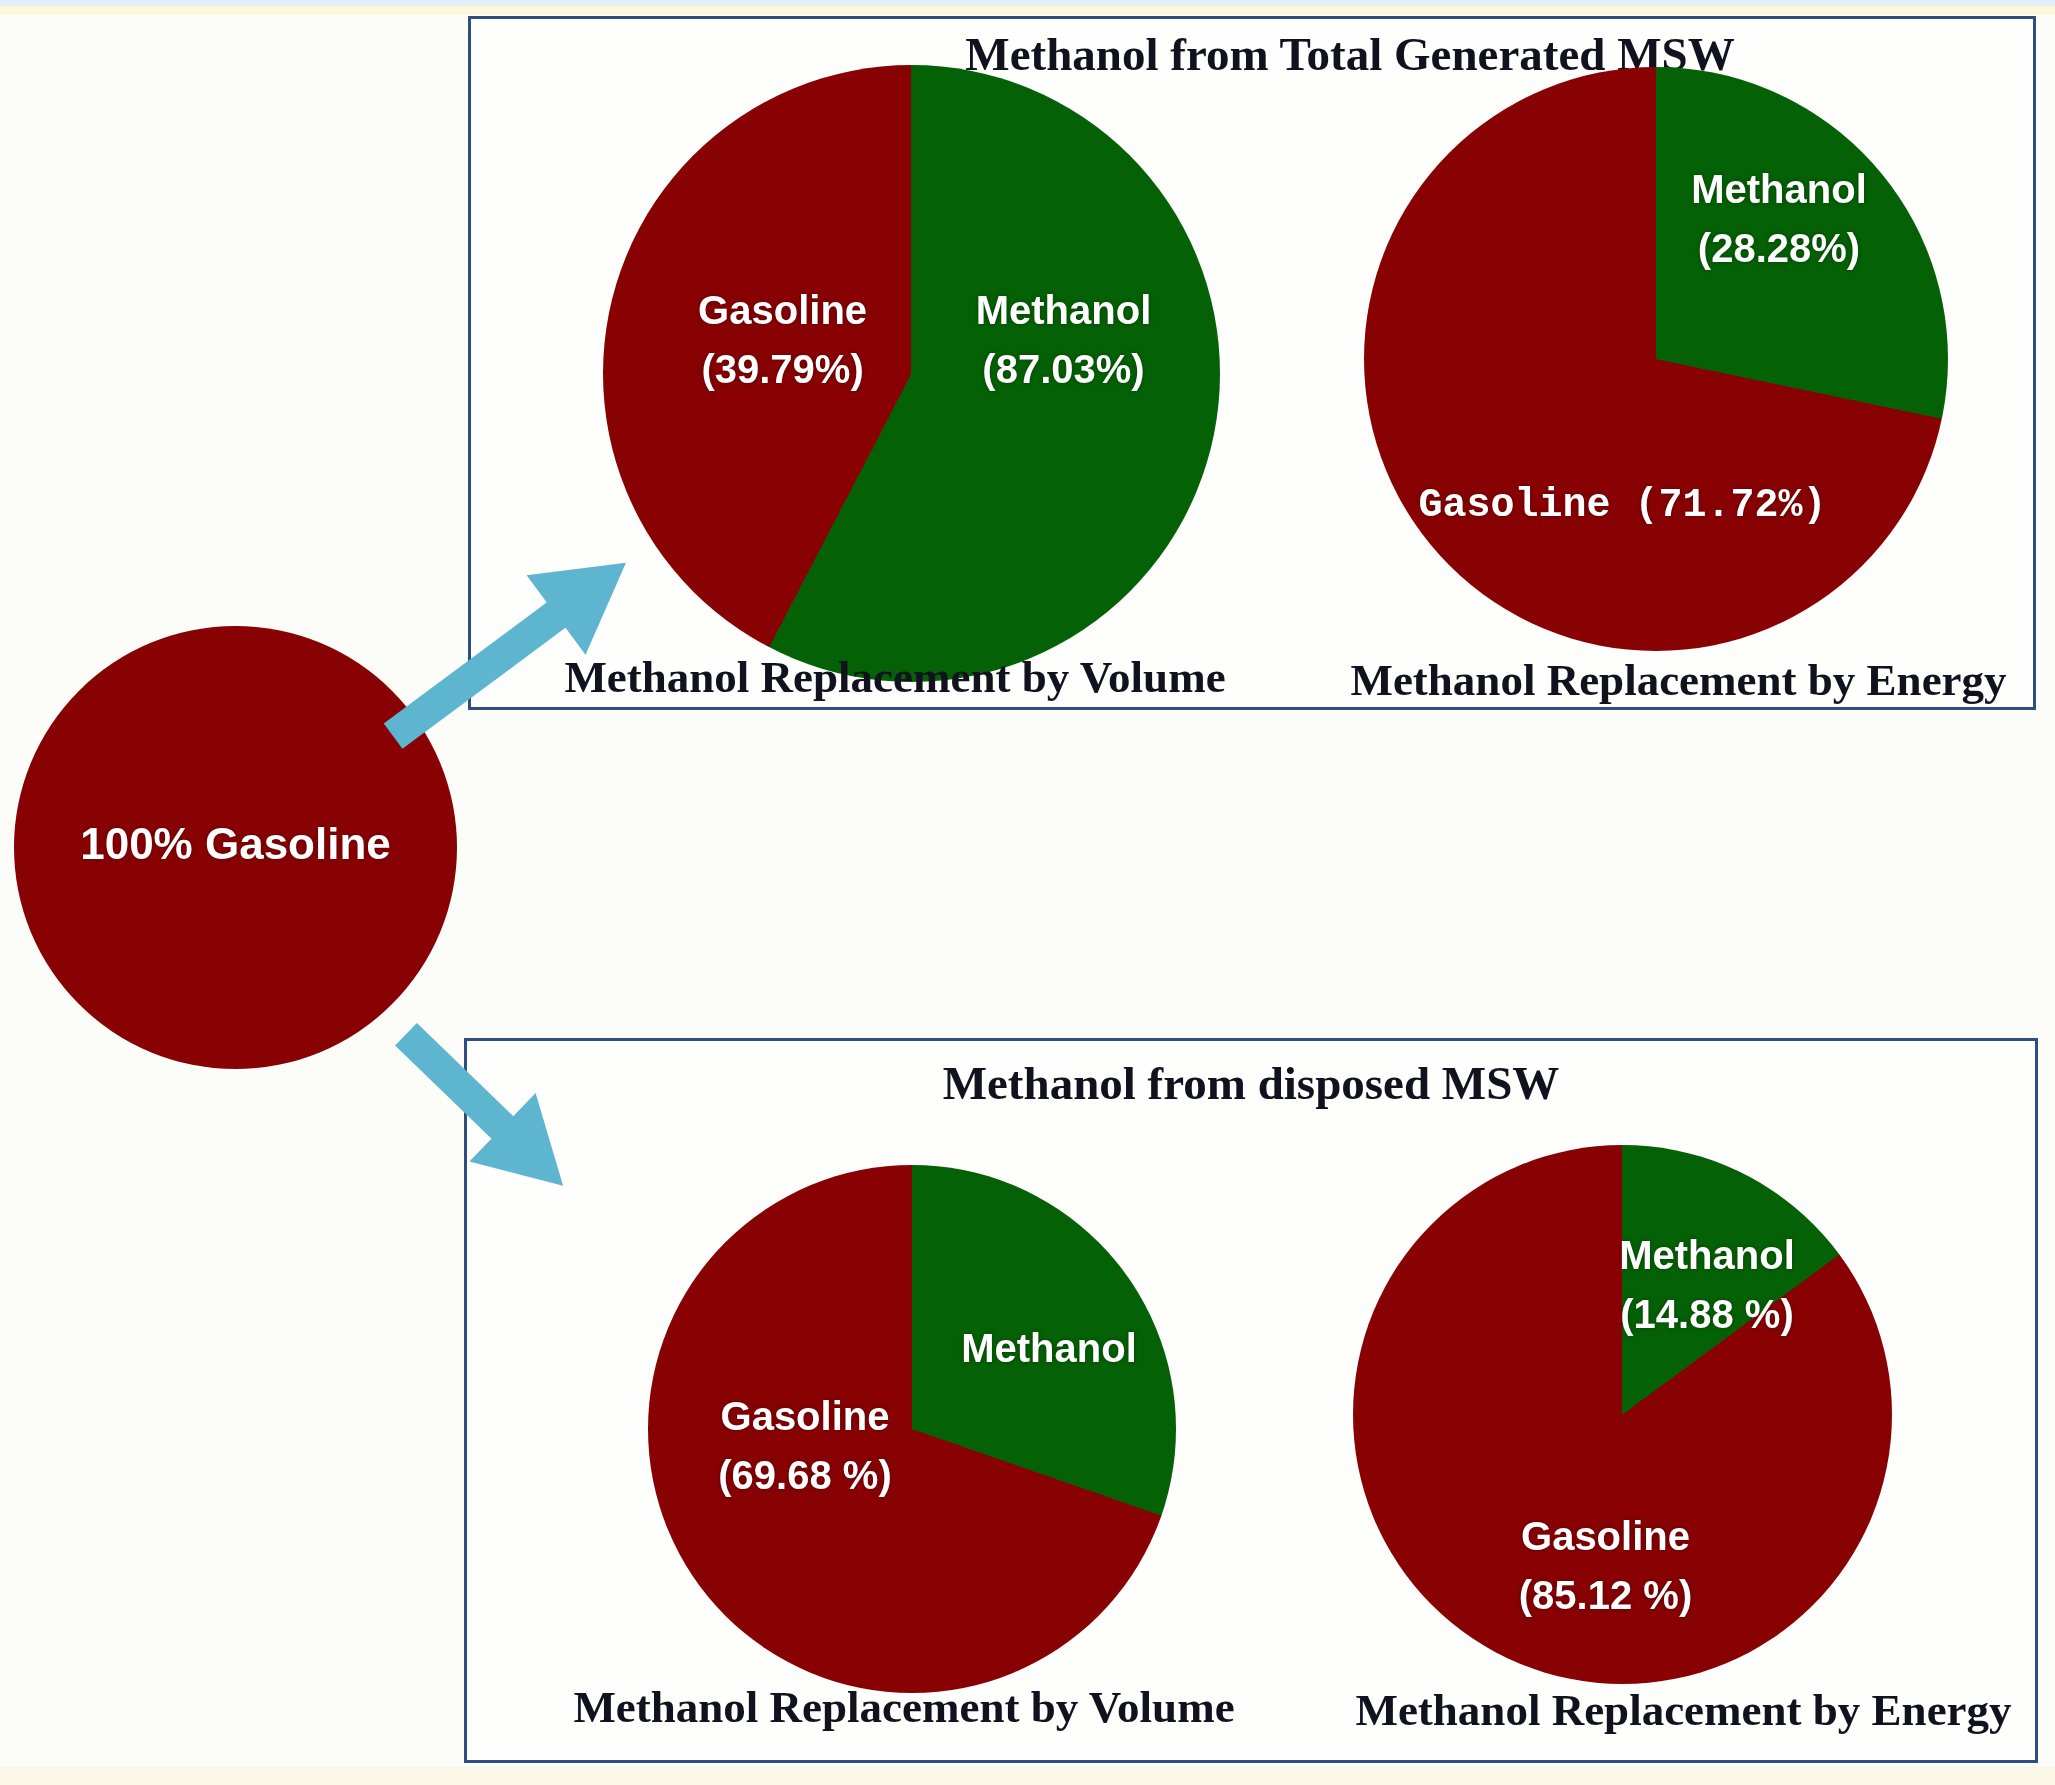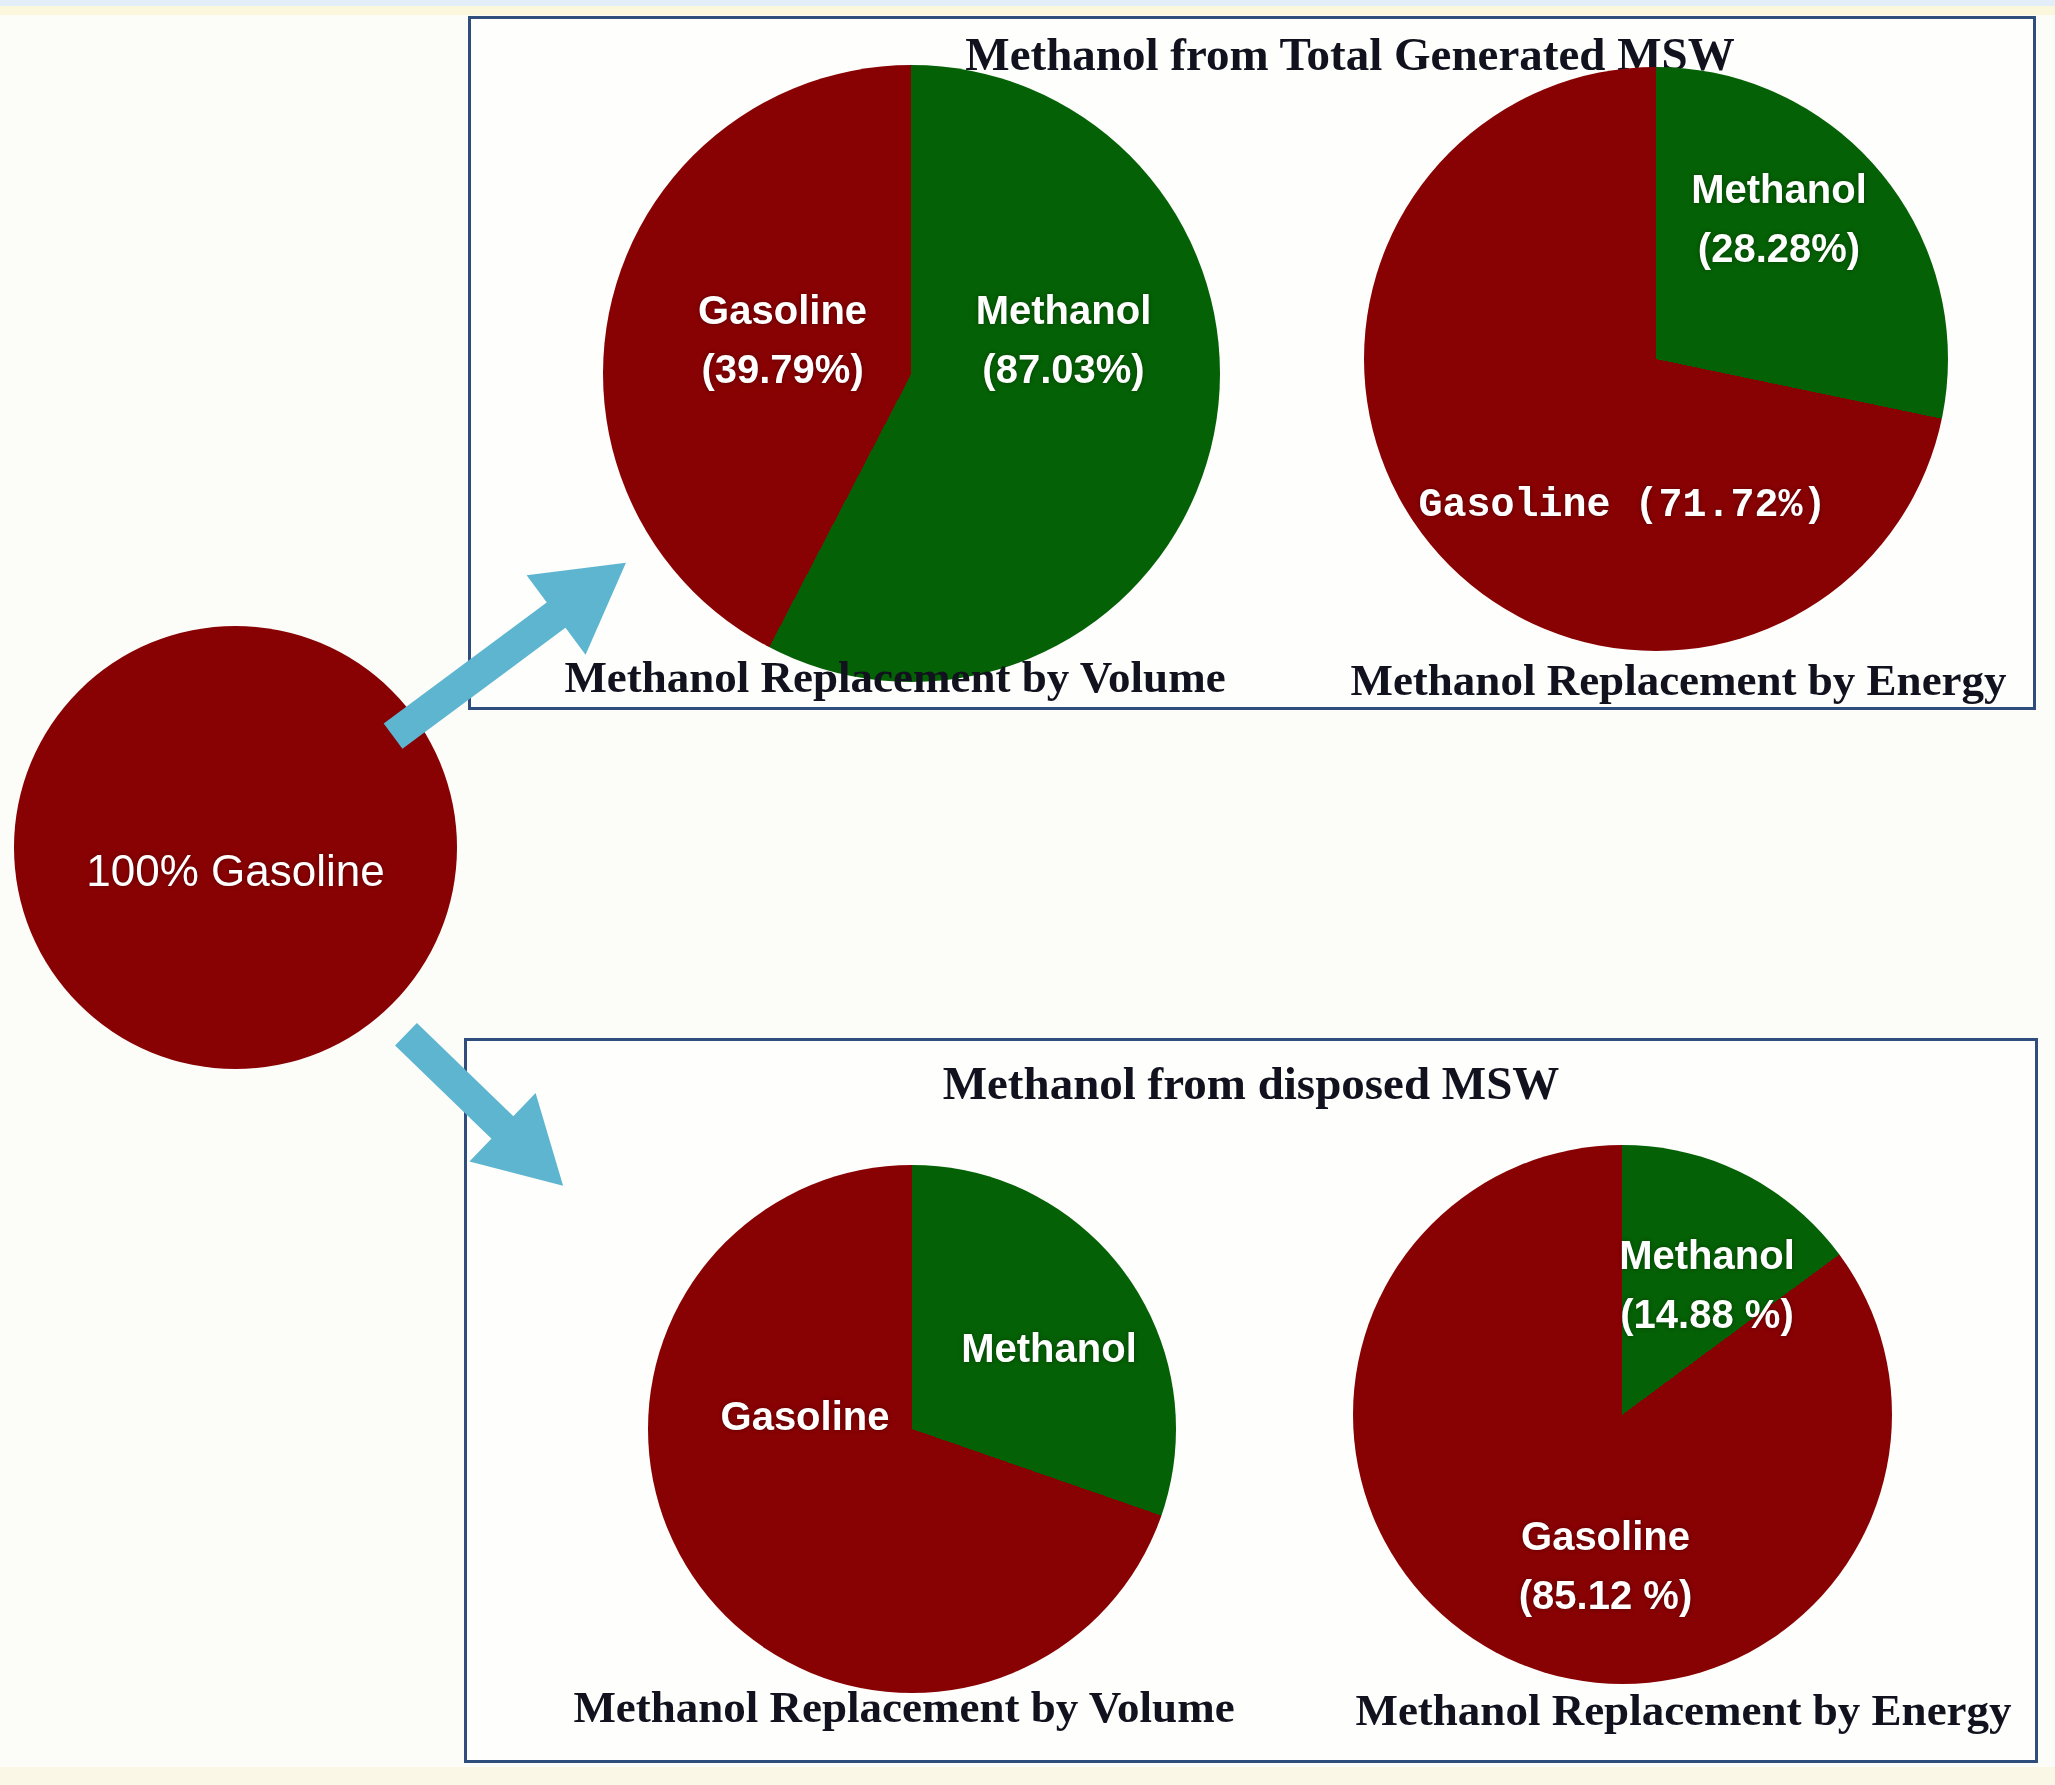--- a/index.html
+++ b/index.html
@@ -79,24 +79,24 @@
   .cap-br{left:1268px;top:1684px;width:831px;}
   .source-circle{
     position:absolute;
     left:14px;top:626px;width:443px;height:443px;
     border-radius:50%;
     background:var(--gasoline-red,#8b0306);
     z-index:1;
   }
   .source-label{
     position:absolute;
-    left:0;top:846px;width:471px;
+    left:0;top:819px;width:471px;
     text-align:center;
     color:#ffffff;
-    font-weight:normal;
+    font-weight:bold;
     font-size:44px;
     text-shadow:0 0 4.5px rgba(0,0,0,0.3);
     z-index:2;
   }
   .arrow-layer{
     position:absolute;left:0;top:0;width:2056px;height:1785px;
     z-index:3;pointer-events:none;
   }
 </style>
 </head>
@@ -136,20 +136,21 @@
 
   <div class="group-box box-bottom"></div>
   <div class="box-title title-bottom">Methanol from disposed MSW</div>
 
   <div class="pie pie-bl" style="background: conic-gradient(rgb(5, 97, 5) 0deg, rgb(5, 97, 5) 109.152deg, rgb(136, 2, 4) 109.152deg, rgb(136, 2, 4) 360deg);">
     <div class="slice-label bl-methanol">
       <div>Methanol</div>
     </div>
     <div class="slice-label bl-gasoline">
       <div>Gasoline</div>
+      <div>(69.68 %)</div>
     </div>
   </div>
 
   <div class="pie pie-br" style="background: conic-gradient(rgb(5, 97, 5) 0deg, rgb(5, 97, 5) 53.568deg, rgb(136, 2, 4) 53.568deg, rgb(136, 2, 4) 360deg);">
     <div class="slice-label br-methanol">
       <div>Methanol</div>
       <div>(14.88 %)</div>
     </div>
     <div class="slice-label br-gasoline">
       <div>Gasoline</div>

